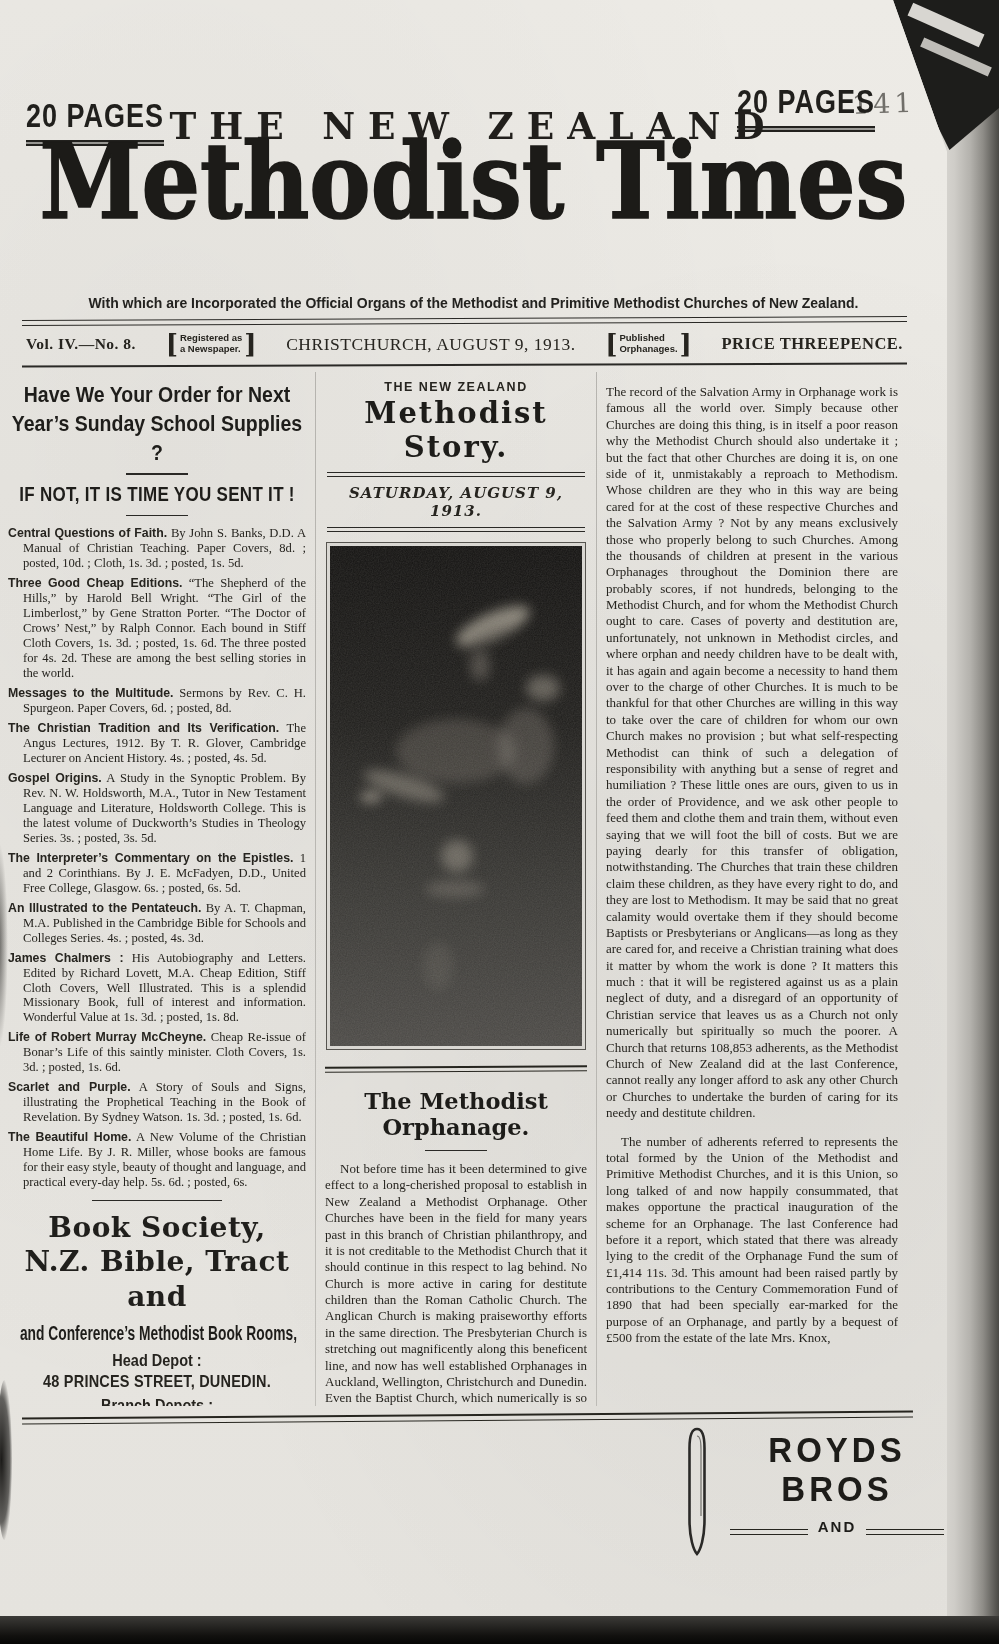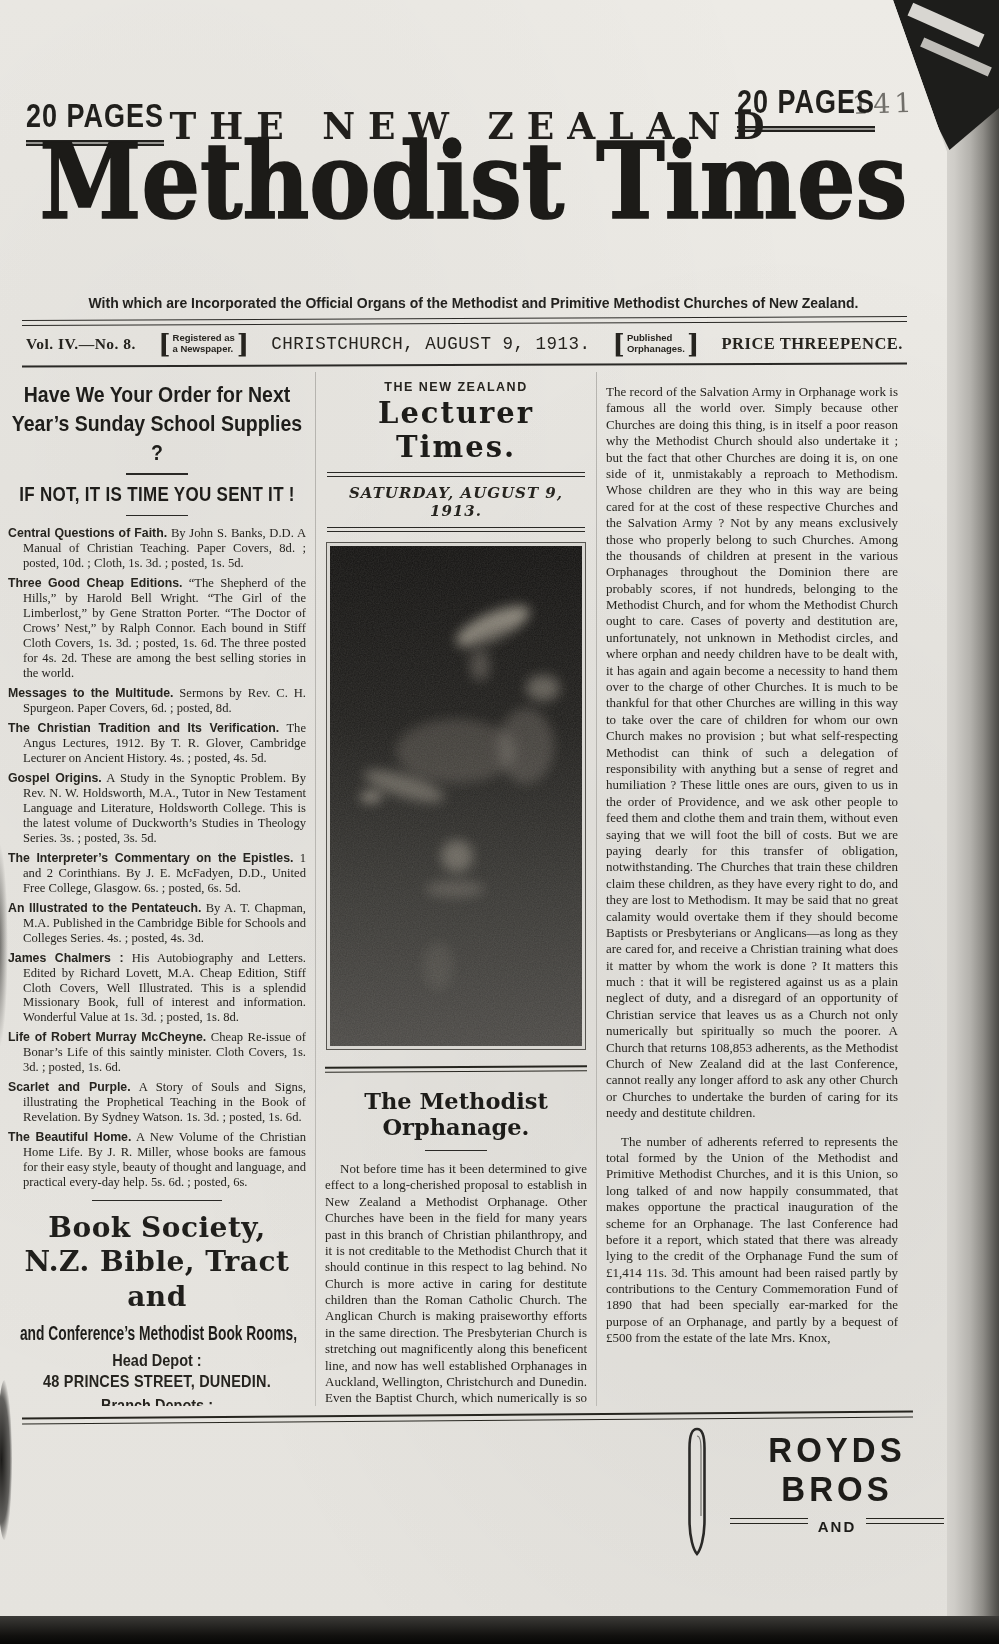--- a/index.html
+++ b/index.html
@@ -55,21 +55,21 @@
   .r2{top:364px;transform:rotate(-0.2deg);}
 
   
   .dateline{position:absolute;left:26px;right:44px;top:327px;height:34px;display:flex;
     align-items:center;justify-content:space-between;font-size:15px;}
   .vol{font-size:15.5px;font-weight:bold;letter-spacing:.5px;}
   .bracket-group{display:flex;align-items:center;}
   .bracket-group .br{font-family:"DejaVu Serif",serif;font-size:26px;font-weight:bold;line-height:1;}
   .bracket-group .stack{display:flex;flex-direction:column;margin:0 2px;
     font-family:"Liberation Sans",sans-serif;font-weight:bold;font-size:9.5px;line-height:1.15;}
-  .placedate{font-family:Liberation Mono, monospace;font-size:17.5px;letter-spacing:.5px;}
+  .placedate{font-family:Liberation Serif, serif;font-size:17.5px;letter-spacing:.5px;}
   .price{font-weight:bold;font-size:16.5px;letter-spacing:.5px;}
 
   
   .columns{position:absolute;left:8px;top:372px;width:893px;height:1034px;display:flex;overflow:hidden;}
   .colsep{width:1px;background:linear-gradient(#6f6d68,#8a8883);opacity:.4;margin:0 9px;}
   .col{overflow:hidden;}
   .col-left{width:298px;}
   .col-mid{width:262px;}
   .col-right{width:292px;}
 
@@ -127,21 +127,21 @@
                radial-gradient(circle 26px at 80% 78%, rgba(20,19,16,.55), transparent 70%),
                radial-gradient(circle 22px at 10% 30%, rgba(20,19,16,.35), transparent 70%);
     mix-blend-mode:multiply;}
   .raven-text{font-family:"Liberation Sans",sans-serif;font-weight:bold;font-size:104px;
     letter-spacing:4px;transform:scaleY(1.18);color:rgba(234,232,227,.6);
     -webkit-text-stroke:4px #17160f;white-space:nowrap;}
   .pin{position:absolute;left:684px;top:1424px;height:134px;width:26px;}
   .royds{position:absolute;left:724px;top:1432px;width:226px;text-align:center;
     font-family:"Liberation Sans",sans-serif;color:#1d1c19;}
   .royds-line1{font-weight:bold;font-size:33px;letter-spacing:4px;transform:scaleY(1.05);}
-  .and-row{display:flex;align-items:flex-start;margin:10px 6px;}
+  .and-row{display:flex;align-items:flex-end;margin:10px 6px;}
   .and-rule{flex:1;border-top:1.6px solid #26251f;border-bottom:1.6px solid #26251f;height:4px;}
   .and{font-weight:bold;font-size:15px;margin:0 10px;letter-spacing:2px;}
   .kirk{font-weight:bold;font-size:29px;white-space:nowrap;}
   .kirk .kname{letter-spacing:10px;}
   .kirk .ksuf{font-family:"Liberation Serif",serif;letter-spacing:0;}
 </style>
 </head>
 <body>
 
 <div class="scene">
@@ -221,21 +221,21 @@
           <div class="depot-addr">48 PRINCES STREET, DUNEDIN.</div>
           <div class="depot-label">Branch Depots :</div>
 
         </div>
       </div>
 
       <div class="colsep"></div>
 
       <div class="col col-mid">
         <div class="mid-kicker">THE NEW ZEALAND</div>
-        <div class="mid-title">Lecturer Times.</div>
+        <div class="mid-title">Methodist Story.</div>
         <div class="mrule"></div>
         <div class="mid-date">SATURDAY, AUGUST 9, 1913.</div>
         <div class="mrule"></div>
 
         <div class="photo-frame">
           <svg width="252" height="500" viewBox="0 0 252 500" xmlns="http://www.w3.org/2000/svg">
             <defs>
               <linearGradient id="pbg" x1="0" y1="0" x2="0" y2="1">
                 <stop offset="0" stop-color="#121110"></stop>
                 <stop offset="0.35" stop-color="#1e1d1b"></stop>

